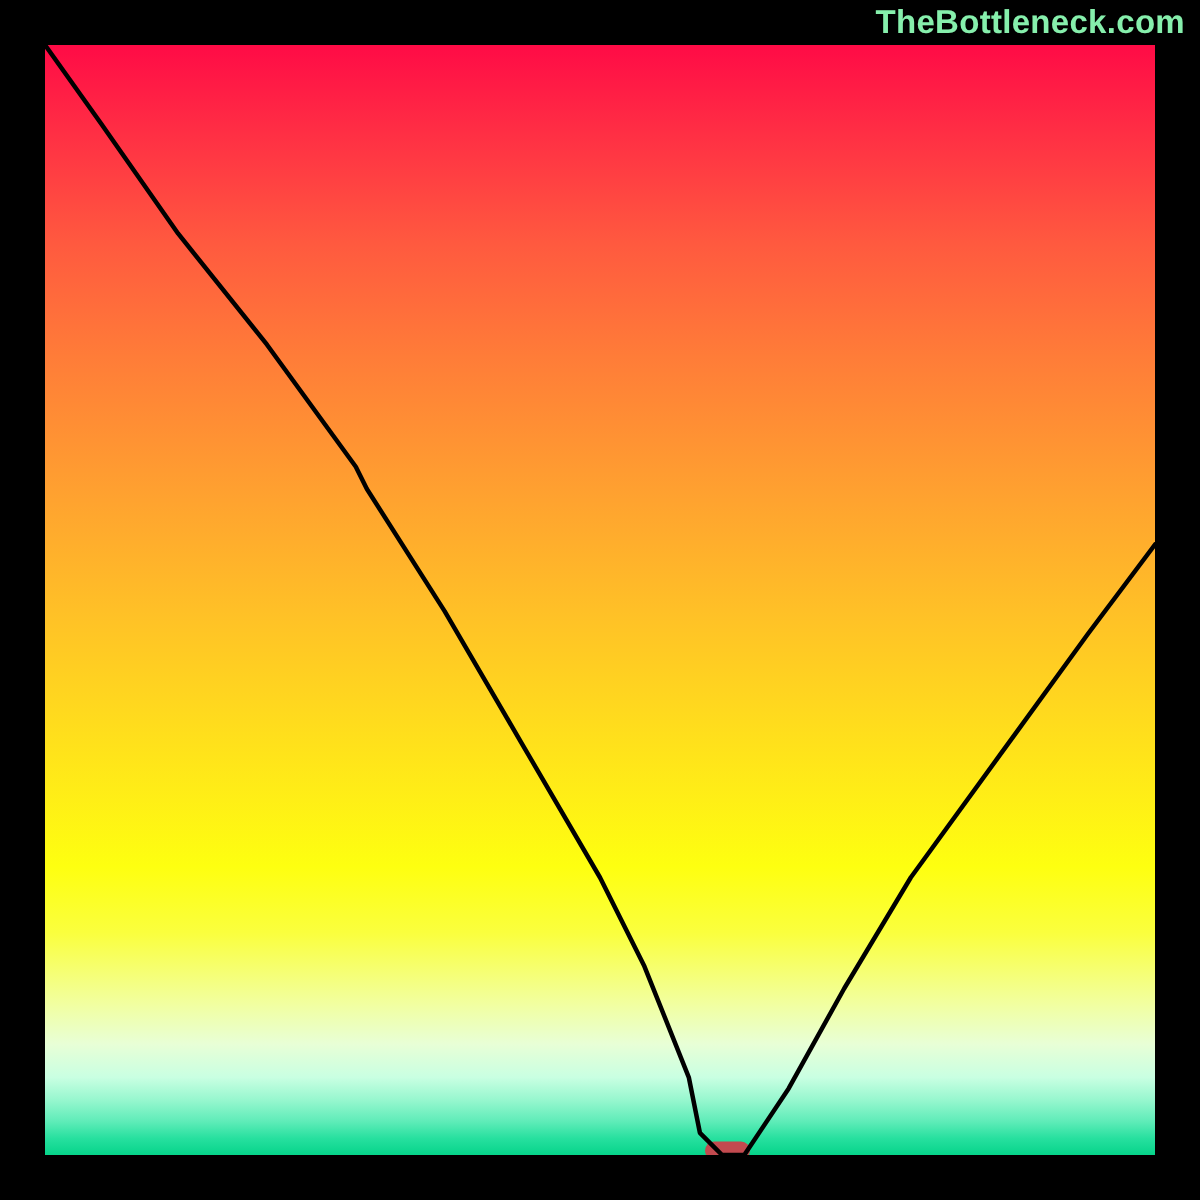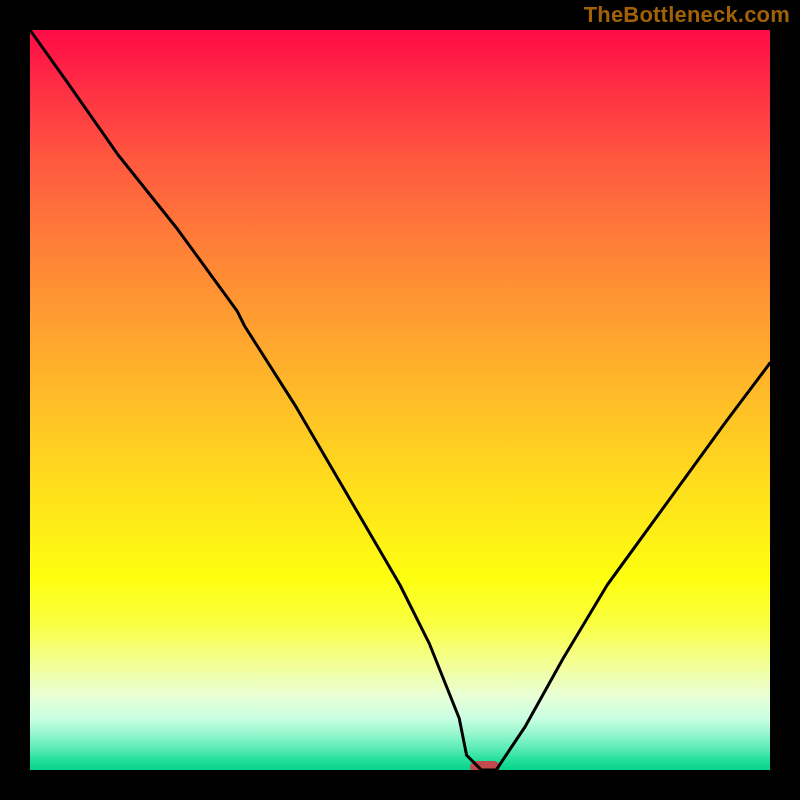--- a/index.html
+++ b/index.html
@@ -13,21 +13,21 @@
   }
   .wrap {
     position: relative;
     width: 800px;
     height: 800px;
   }
   .watermark {
     position: absolute;
     top: 2px;
     right: 10px;
-    color: #a16207;
+    color: #86efac;
     font-size: 22px;
     font-weight: 600;
     letter-spacing: 0.2px;
     z-index: 10;
   }
   .plot {
     position: absolute;
     left: 30px;
     top: 30px;
     width: 740px;

